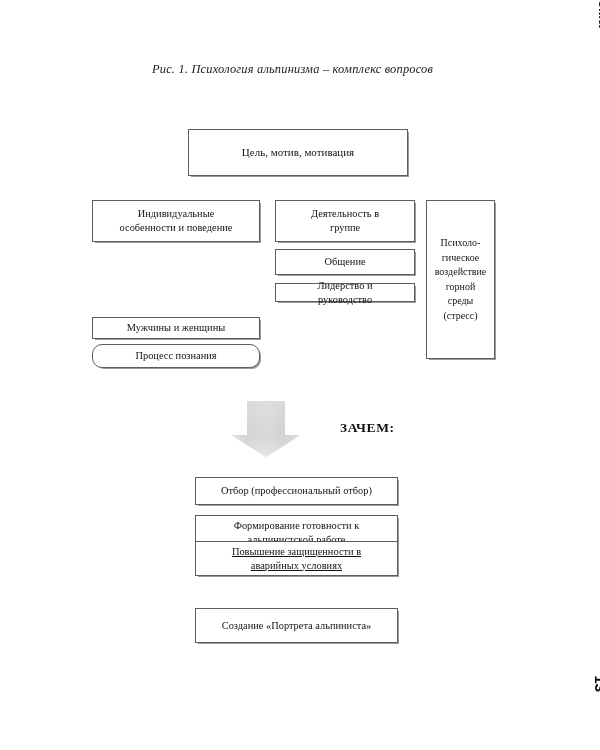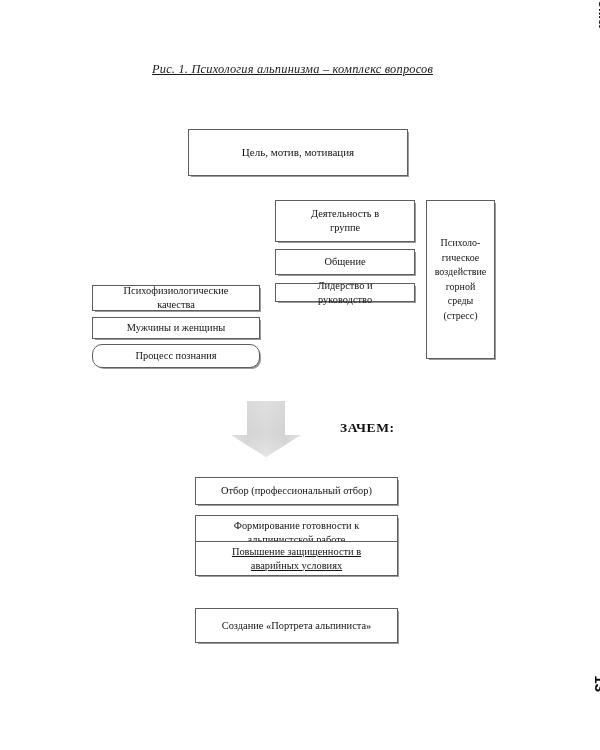--- a/index.html
+++ b/index.html
@@ -27,21 +27,20 @@
   .fig-caption {
     position: absolute;
     left: 152px;
     top: 62px;
     width: 330px;
     font-style: italic;
     font-size: 12.4px;
     letter-spacing: 0.2px;
     color: #1b1b1b;
     white-space: nowrap;
-    text-decoration: underline;
   }
 
   
   .box {
     position: absolute;
     box-sizing: border-box;
     border: 1px solid #5d5d5d;
     background: #ffffff;
     display: flex;
     align-items: center;
@@ -137,22 +136,22 @@
 <body>
 
 <div class="page">
 
   <div class="fig-caption">Рис. 1. Психология альпинизма – комплекс вопросов</div>
 
   <div class="box shadowed" id="box-goal">
     <span>Цель, мотив, мотивация</span>
   </div>
 
-  <div class="box shadowed" id="box-psychophys">
-    <span>Психофизиологические качества</span>
+  <div class="box shadowed" id="box-individual">
+    <span>Индивидуальные особенности и поведение</span>
   </div>
   <div class="box shadowed" id="box-mw">
     <span>Мужчины и женщины</span>
   </div>
   <div class="box shadowed" id="box-cognition">
     <span>Процесс познания</span>
   </div>
 
   <div class="box shadowed" id="box-groupwork">
     <span>Деятельность в группе</span>

